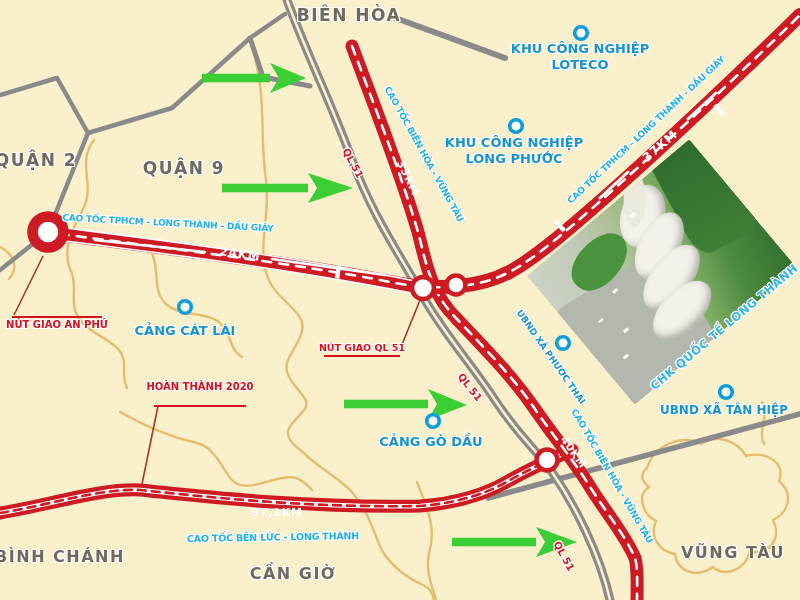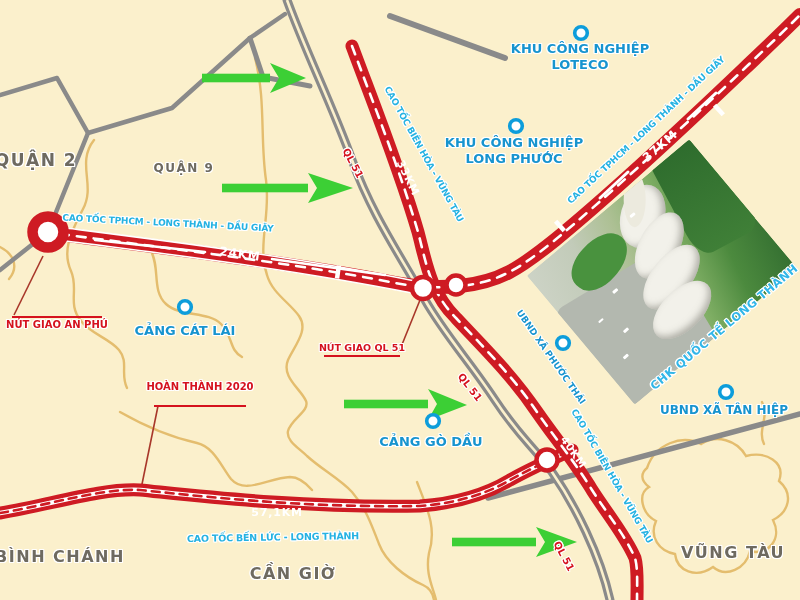--- a/index.html
+++ b/index.html
@@ -136,22 +136,23 @@
     <g fill="#ffffff" stroke="#0d9ddb" stroke-width="3.6">
       <circle cx="581" cy="33" r="6.3"></circle>
       <circle cx="516" cy="126" r="6.3"></circle>
       <circle cx="185" cy="307" r="6.3"></circle>
       <circle cx="433" cy="421" r="6.3"></circle>
       <circle cx="563" cy="343" r="6.3"></circle>
       <circle cx="726" cy="392" r="6.3"></circle>
     </g>
   </svg>
 
+  <div class="lbl region" style="left:349px;top:15px;font-size:17px;">BIÊN HÒA</div>
   <div class="lbl region" style="left:36px;top:160px;font-size:17px;">QUẬN 2</div>
-  <div class="lbl region" style="left:184px;top:168px;font-size:12px;">QUẬN 9</div>
+  <div class="lbl region" style="left:184px;top:168px;font-size:17px;">QUẬN 9</div>
   <div class="lbl region" style="left:60px;top:556px;">BÌNH CHÁNH</div>
   <div class="lbl region" style="left:293px;top:573px;">CẦN GIỜ</div>
   <div class="lbl region" style="left:733px;top:552px;">VŨNG TÀU</div>
 
   <div class="lbl blue two-line" style="left:580px;top:57px;">
     <div>KHU CÔNG NGHIỆP</div>
     <div>LOTECO</div>
   </div>
   <div class="lbl blue two-line" style="left:514px;top:151px;">
     <div>KHU CÔNG NGHIỆP</div>

